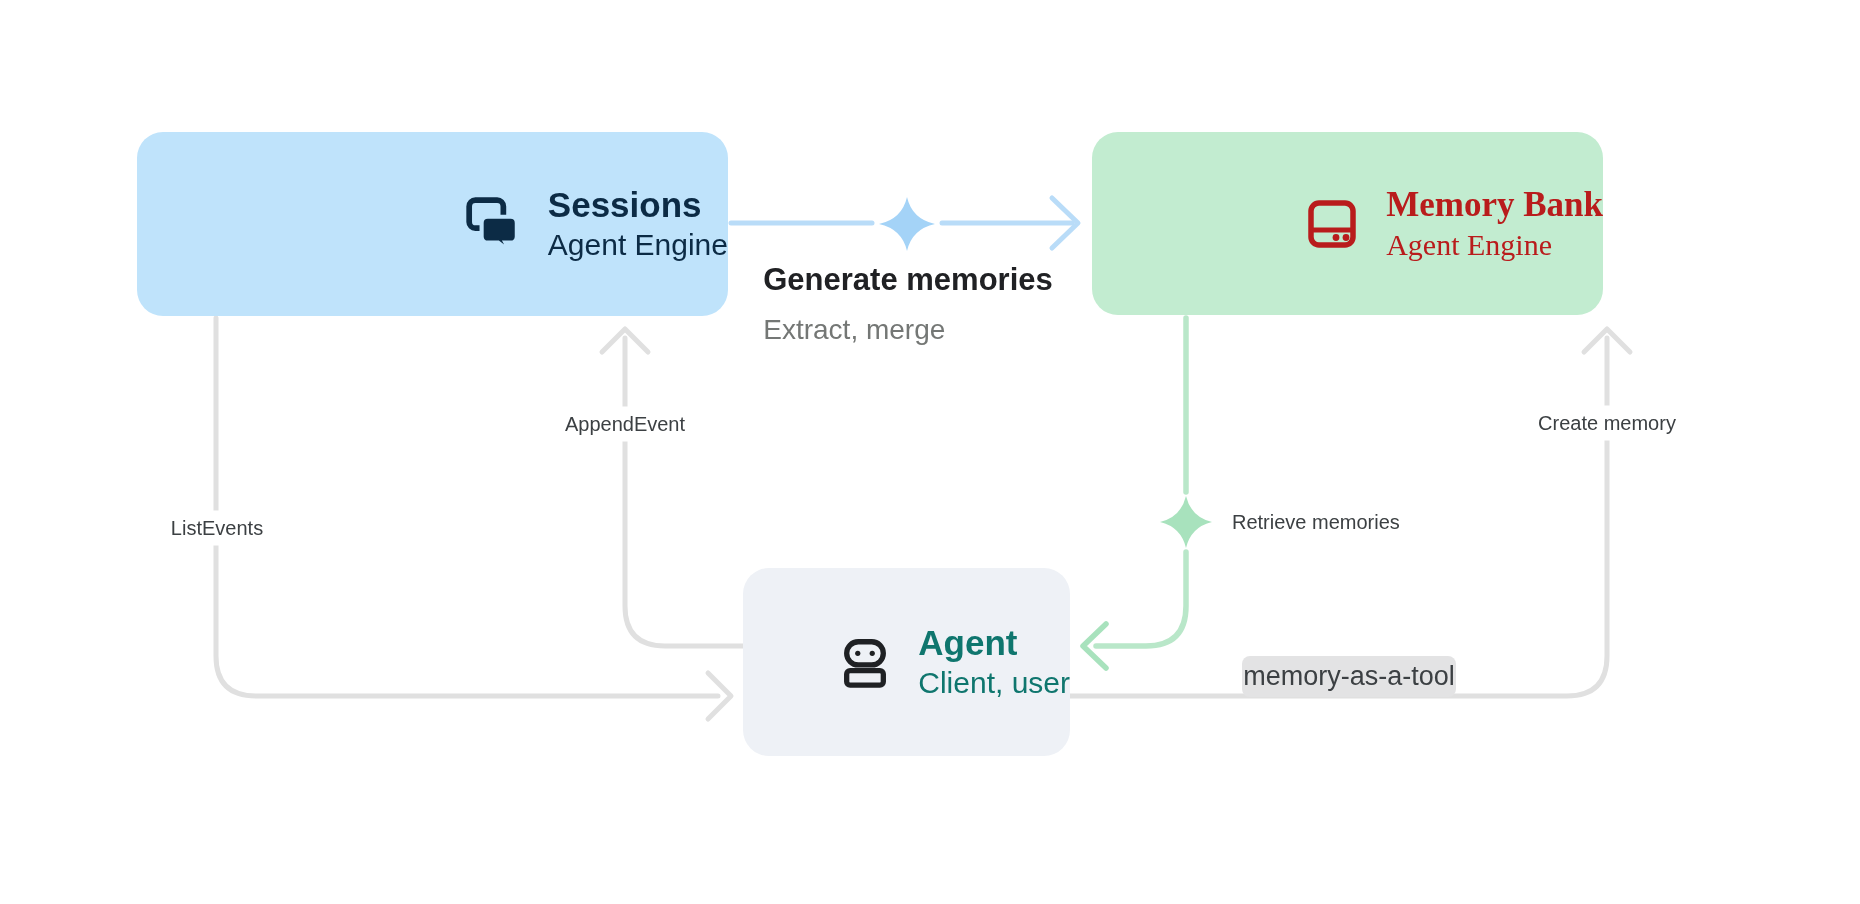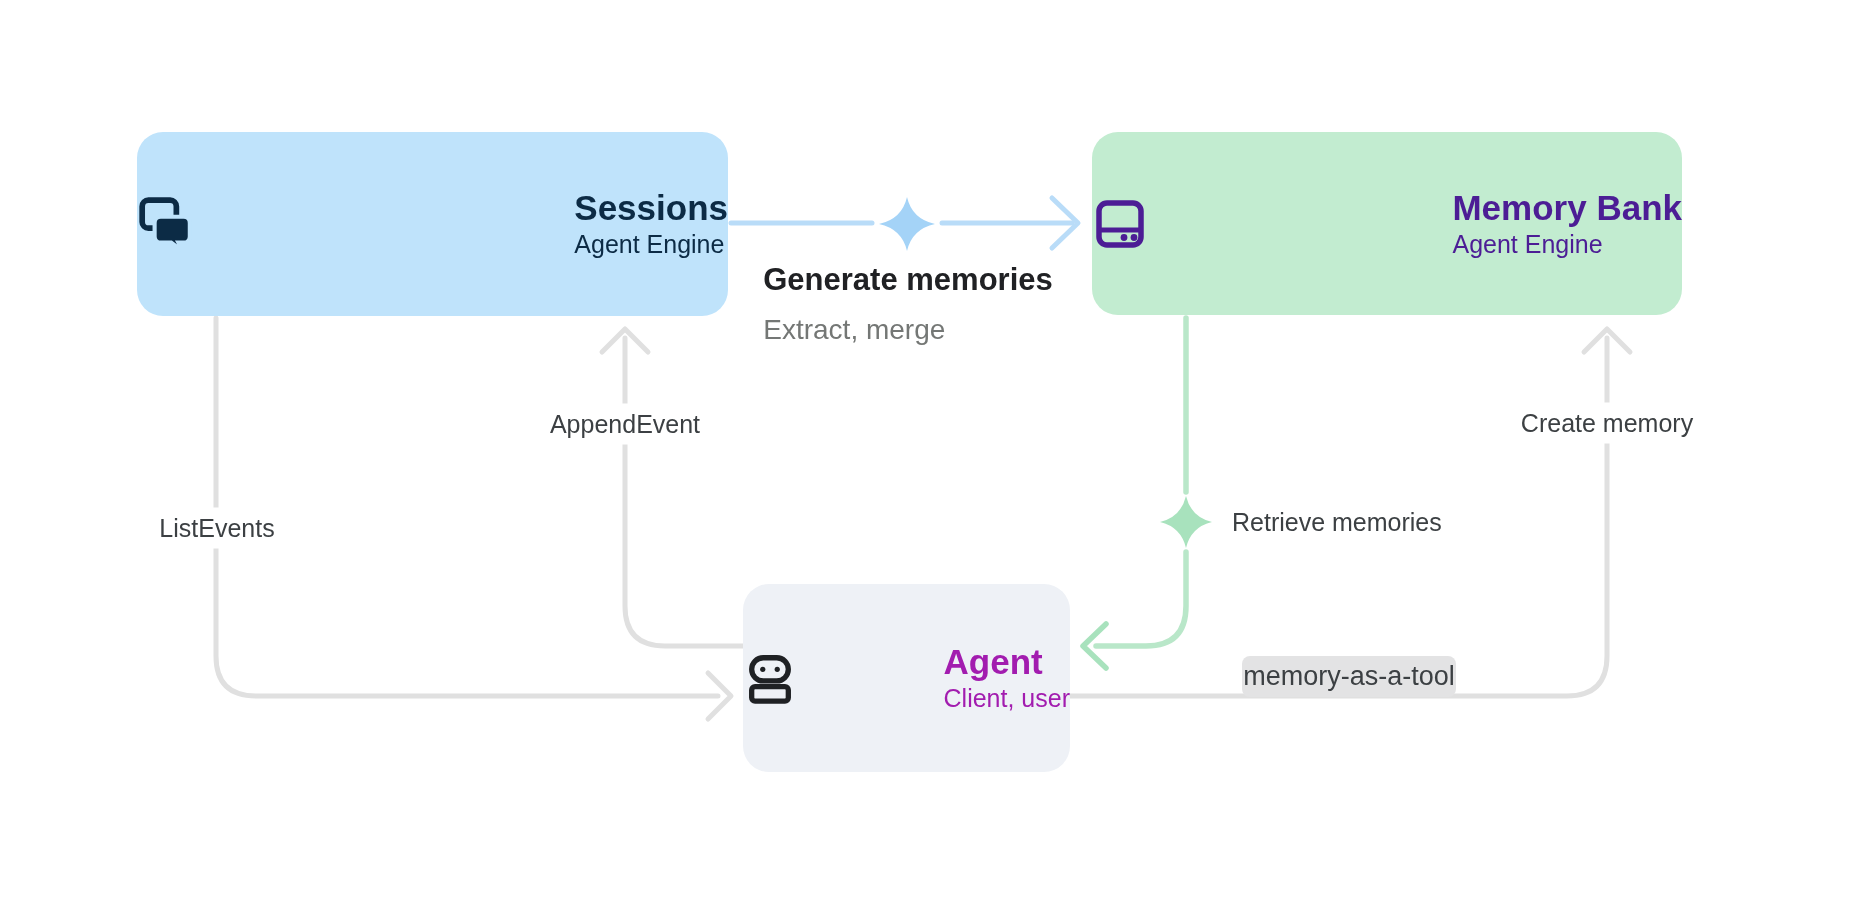--- a/index.html
+++ b/index.html
@@ -9,33 +9,33 @@
   }
   svg.connectors{position:absolute;left:0;top:0;width:1860px;height:904px;}
   .gray-line{fill:none;stroke:#e0e0e0;stroke-width:5;stroke-linecap:round;stroke-linejoin:round;}
   .blue-line{fill:none;stroke:#b9dcf8;stroke-width:5;stroke-linecap:round;stroke-linejoin:round;}
   .green-line{fill:none;stroke:#b9e7c9;stroke-width:5.5;stroke-linecap:round;stroke-linejoin:round;}
   .green-head{fill:none;stroke:#a8e2bd;stroke-width:5.5;stroke-linecap:round;stroke-linejoin:round;}
   .blue-spark{fill:#a4d3f7;}
   .green-spark{fill:#a8e2bd;}
 
   .node{
-    position:absolute;border-radius:26px;display:flex;align-items:center;justify-content:space-between;gap:26px;
+    position:absolute;border-radius:26px;display:flex;align-items:center;justify-content:flex-end;gap:26px;
   }
   .node .titles{display:flex;flex-direction:column;}
   .node .title{font-weight:700;font-size:35px;line-height:1.2;}
-  .node .subtitle{font-size:25px;line-height:1.25;}
+  .node .subtitle{font-size:30px;line-height:1.25;}
   #node-sessions{left:137px;top:132px;width:591px;height:184px;background:#bfe3fb;color:#0c2b45;}
-  #node-memory{left:1092px;top:132px;width:590px;height:183px;background:#c2ecd0;color:#4c1d95;}
-  #node-agent{left:743px;top:584px;width:327px;height:188px;background:#eef1f6;color:#a21caf;}
+  #node-memory{left:1092px;top:132px;width:511px;height:183px;background:#c2ecd0;color:#b91c1c;font-family:Liberation Serif, serif;}
+  #node-agent{left:743px;top:568px;width:327px;height:188px;background:#eef1f6;color:#0f766e;}
   #node-agent .node-icon{color:#1f2124;}
   .node-icon{flex:0 0 auto;display:flex;}
 
   .edge-label{
-    position:absolute;font-size:25px;color:#3c4043;background:#ffffff;
+    position:absolute;font-size:20px;color:#3c4043;background:#ffffff;
     padding:6px 10px;white-space:nowrap;
   }
   #label-append{left:625px;top:424px;transform:translate(-50%,-50%);}
   #label-list{left:217px;top:528px;transform:translate(-50%,-50%);}
   #label-create{left:1607px;top:423px;transform:translate(-50%,-50%);}
   #label-retrieve{left:1222px;top:522px;transform:translate(0,-50%);background:transparent;}
 
   .gen-block{position:absolute;left:908px;top:262px;transform:translateX(-50%);text-align:left;white-space:nowrap;}
   .gen-title{font-size:31px;font-weight:700;color:#202124;}
   .gen-sub{font-size:28px;color:#747775;margin-top:16px;}

